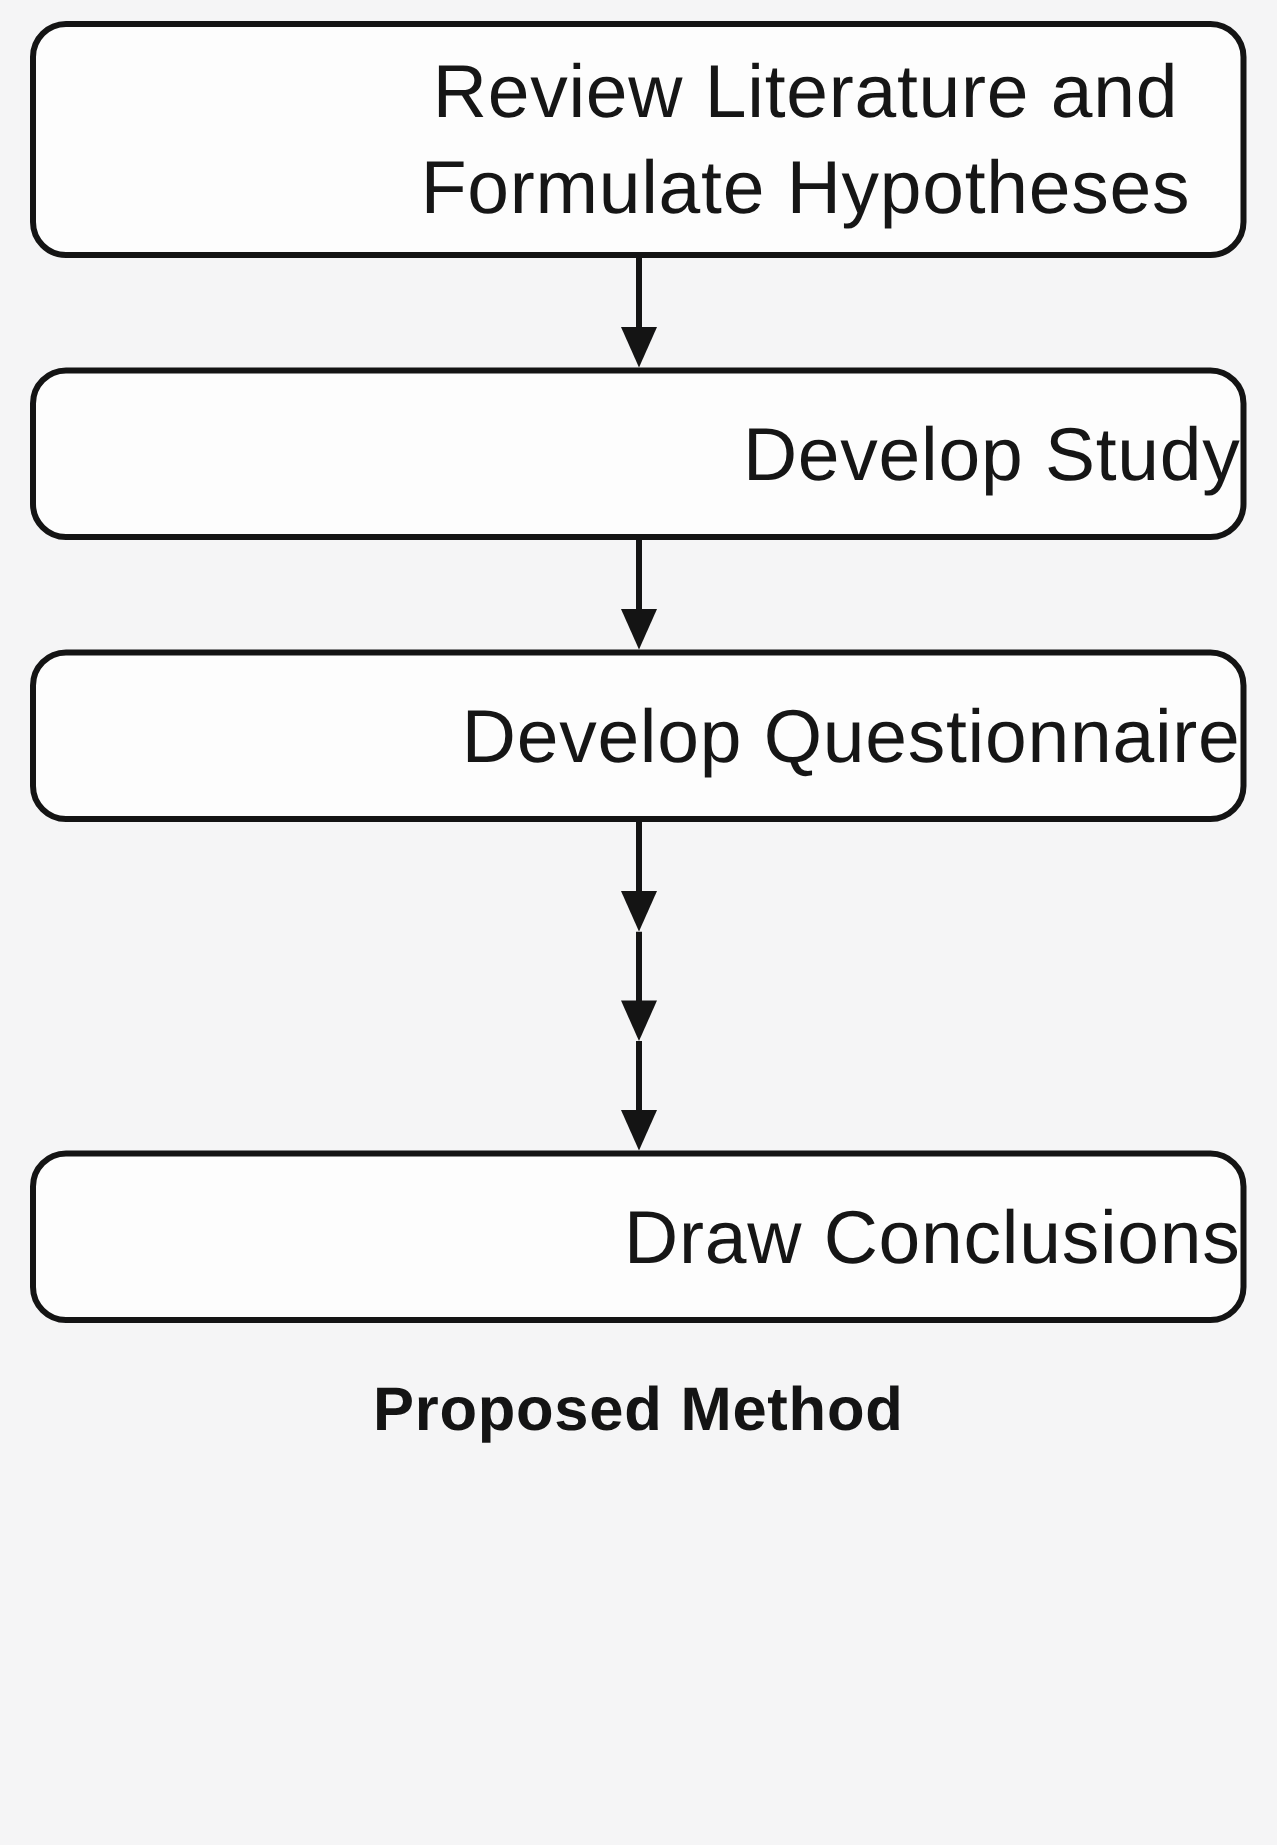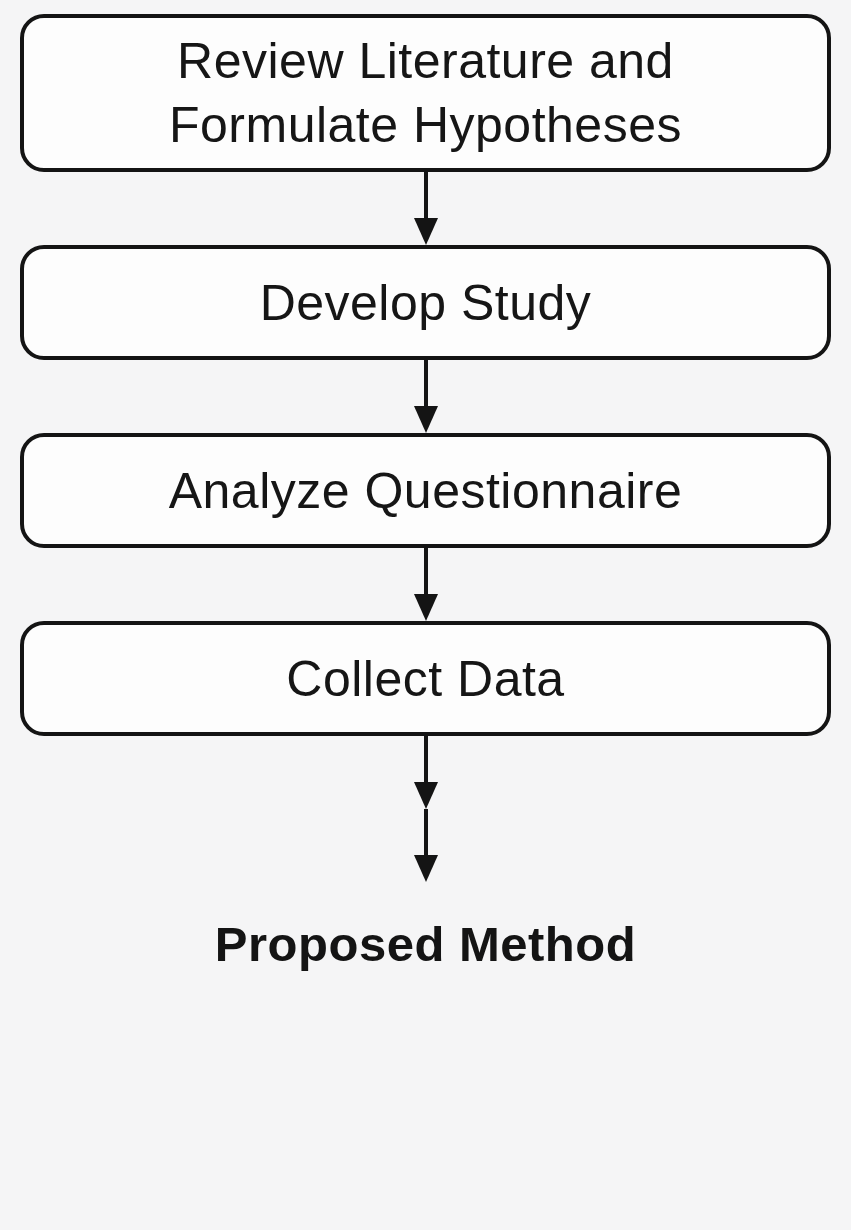--- a/index.html
+++ b/index.html
@@ -24,21 +24,21 @@
   }
   .step {
     width: 811px;
     height: 115px;
     box-sizing: border-box;
     background: #fdfdfd;
     border: 4px solid #141414;
     border-radius: 24px;
     display: flex;
     align-items: center;
-    justify-content: center;
+    justify-content: flex-end;
     flex: 0 0 auto;
   }
   .step.tall {
     height: 158px;
   }
   .step .label {
     font-size: 50px;
     font-weight: 500;
     letter-spacing: 0.5px;
     color: #161616;
@@ -53,21 +53,21 @@
     flex: 0 0 auto;
     display: flex;
     align-items: flex-start;
     justify-content: center;
   }
   .arrow svg {
     display: block;
   }
   .caption {
     margin-top: 34px;
-    font-size: 49px;
+    font-size: 41px;
     font-weight: 700;
     color: #141414;
     letter-spacing: 0.5px;
     text-align: center;
   }
 </style>
 </head>
 <body>
 
 <div class="canvas">
@@ -88,45 +88,45 @@
   </div>
 
   <div class="arrow">
     <svg width="30" height="73" viewBox="0 0 30 73" aria-hidden="true">
       <line x1="15" y1="0" x2="15" y2="50" stroke="#141414" stroke-width="4"></line>
       <polygon points="3,46 27,46 15,73" fill="#141414"></polygon>
     </svg>
   </div>
 
   <div class="step">
-    <div class="label">Analyze Questionnaire</div>
-  </div>
-
-  <div class="arrow">
-    <svg width="30" height="73" viewBox="0 0 30 73" aria-hidden="true">
-      <line x1="15" y1="0" x2="15" y2="50" stroke="#141414" stroke-width="4"></line>
-      <polygon points="3,46 27,46 15,73" fill="#141414"></polygon>
-    </svg>
-  </div>
-
-  <div class="step">
-    <div class="label">Collect Data</div>
+    <div class="label">Develop Questionnaire</div>
   </div>
 
   <div class="arrow">
     <svg width="30" height="73" viewBox="0 0 30 73" aria-hidden="true">
       <line x1="15" y1="0" x2="15" y2="50" stroke="#141414" stroke-width="4"></line>
       <polygon points="3,46 27,46 15,73" fill="#141414"></polygon>
     </svg>
   </div>
 
 
   <div class="arrow">
     <svg width="30" height="73" viewBox="0 0 30 73" aria-hidden="true">
       <line x1="15" y1="0" x2="15" y2="50" stroke="#141414" stroke-width="4"></line>
       <polygon points="3,46 27,46 15,73" fill="#141414"></polygon>
     </svg>
   </div>
 
 
+  <div class="arrow">
+    <svg width="30" height="73" viewBox="0 0 30 73" aria-hidden="true">
+      <line x1="15" y1="0" x2="15" y2="50" stroke="#141414" stroke-width="4"></line>
+      <polygon points="3,46 27,46 15,73" fill="#141414"></polygon>
+    </svg>
+  </div>
+
+  <div class="step">
+    <div class="label">Draw Conclusions</div>
+  </div>
+
   <div class="caption">Proposed Method</div>
 
 </div>
 
 </body></html>

